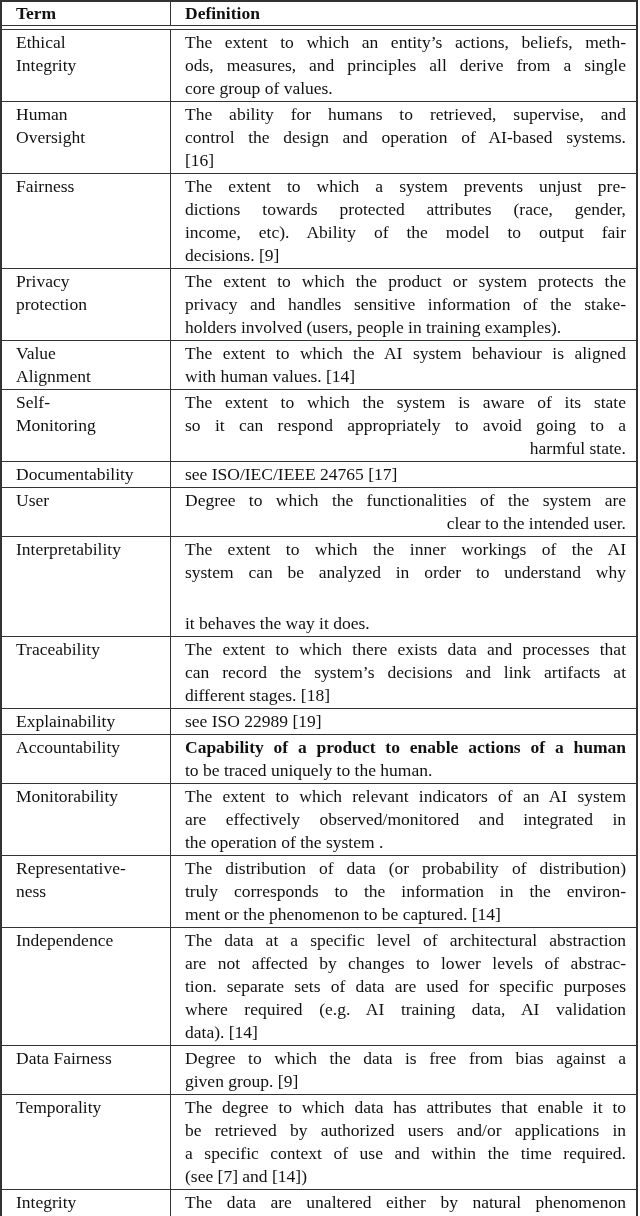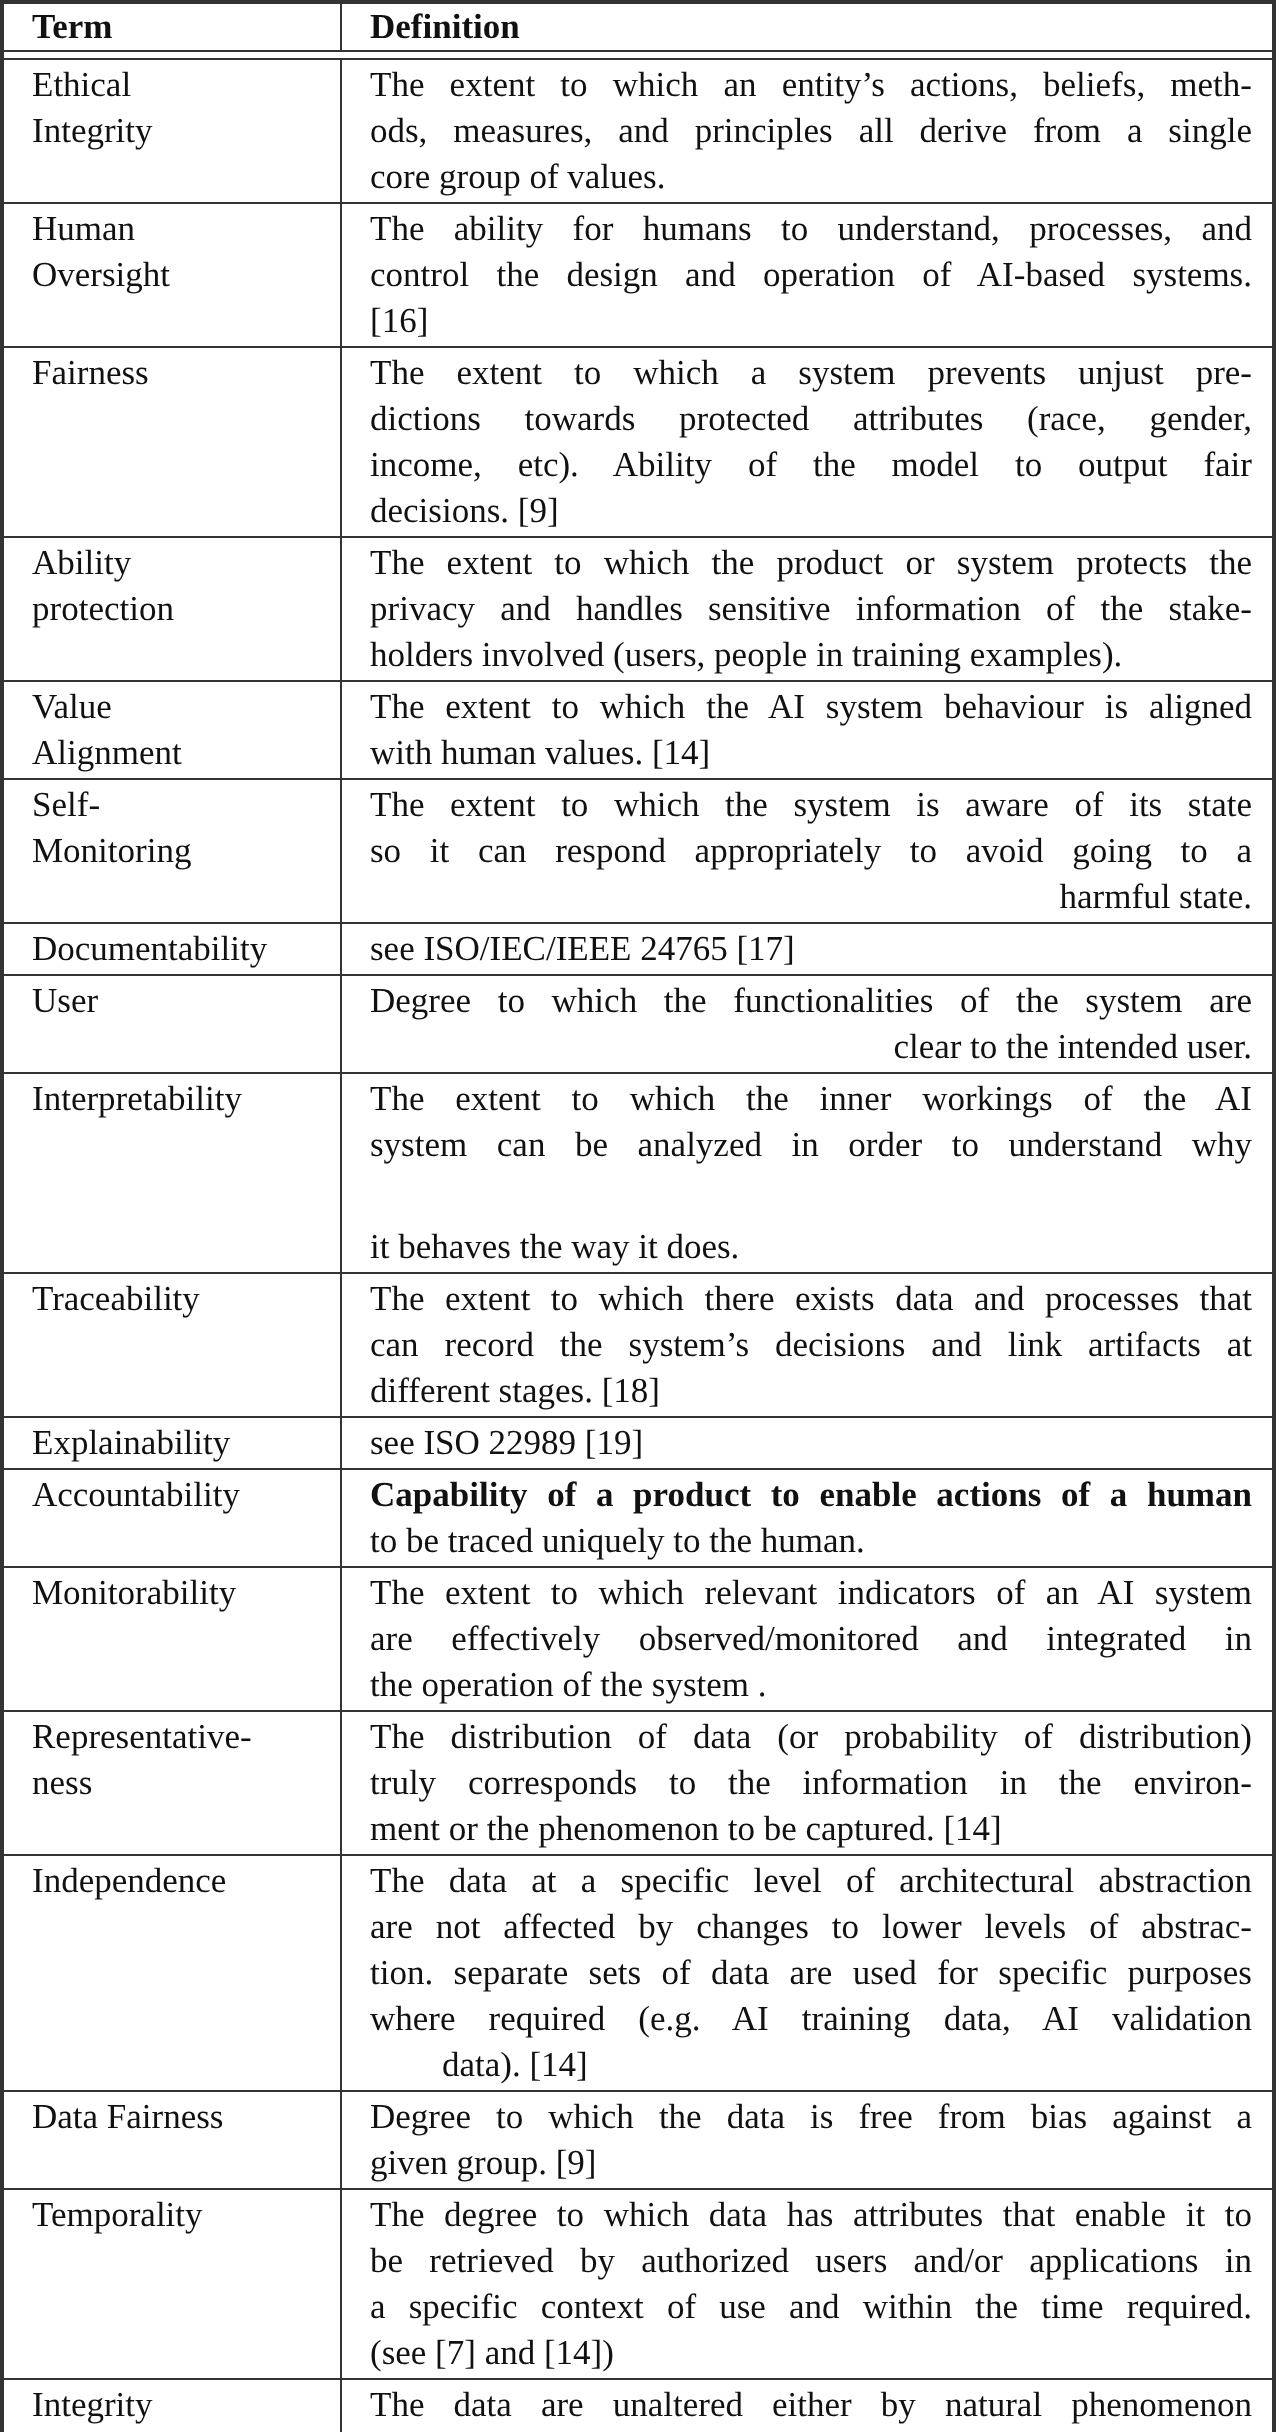--- a/index.html
+++ b/index.html
@@ -82,39 +82,39 @@
           <div style="text-align: justify; text-align-last: justify;">ods, measures, and principles all derive from a single</div>
           <div style="text-align: left;">core group of values.</div>
         </div>
       </div>
       <div class="row">
         <div class="cell-term">
           <div>Human</div>
           <div>Oversight</div>
         </div>
         <div class="cell-def">
-          <div style="text-align: justify; text-align-last: justify;">The ability for humans to understand, processes, and</div>
+          <div style="text-align: justify; text-align-last: justify;">The ability for humans to retrieved, supervise, and</div>
           <div style="text-align: justify; text-align-last: justify;">control the design and operation of AI-based systems.</div>
           <div style="text-align: left;">[16]</div>
         </div>
       </div>
       <div class="row">
         <div class="cell-term">
           <div>Fairness</div>
         </div>
         <div class="cell-def">
           <div style="text-align: justify; text-align-last: justify;">The extent to which a system prevents unjust pre-</div>
           <div style="text-align: justify; text-align-last: justify;">dictions towards protected attributes (race, gender,</div>
           <div style="text-align: justify; text-align-last: justify;">income, etc). Ability of the model to output fair</div>
           <div style="text-align: left;">decisions. [9]</div>
         </div>
       </div>
       <div class="row">
         <div class="cell-term">
-          <div>Ability</div>
+          <div>Privacy</div>
           <div>protection</div>
         </div>
         <div class="cell-def">
           <div style="text-align: justify; text-align-last: justify;">The extent to which the product or system protects the</div>
           <div style="text-align: justify; text-align-last: justify;">privacy and handles sensitive information of the stake-</div>
           <div style="text-align: left;">holders involved (users, people in training examples).</div>
         </div>
       </div>
       <div class="row">
         <div class="cell-term">
@@ -214,21 +214,21 @@
       </div>
       <div class="row">
         <div class="cell-term">
           <div>Independence</div>
         </div>
         <div class="cell-def">
           <div style="text-align: justify; text-align-last: justify;">The data at a specific level of architectural abstraction</div>
           <div style="text-align: justify; text-align-last: justify;">are not affected by changes to lower levels of abstrac-</div>
           <div style="text-align: justify; text-align-last: justify;">tion. separate sets of data are used for specific purposes</div>
           <div style="text-align: justify; text-align-last: justify;">where required (e.g. AI training data, AI validation</div>
-          <div style="text-align: left; margin-left: 36px;">data). [14]</div>
+          <div style="text-align: left;">data). [14]</div>
         </div>
       </div>
       <div class="row">
         <div class="cell-term">
           <div>Data Fairness</div>
         </div>
         <div class="cell-def">
           <div style="text-align: justify; text-align-last: justify;">Degree to which the data is free from bias against a</div>
           <div style="text-align: left;">given group. [9]</div>
         </div>

